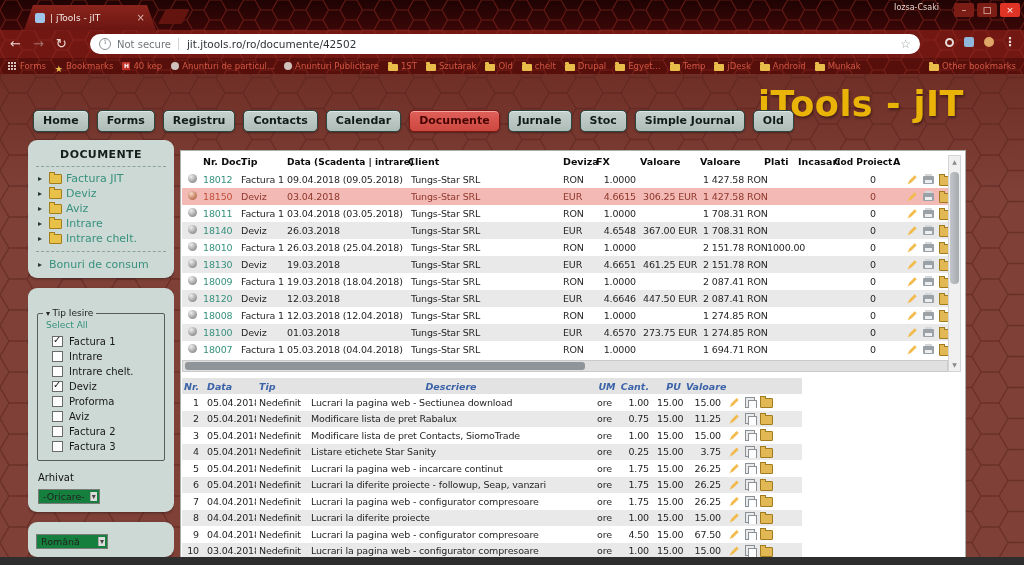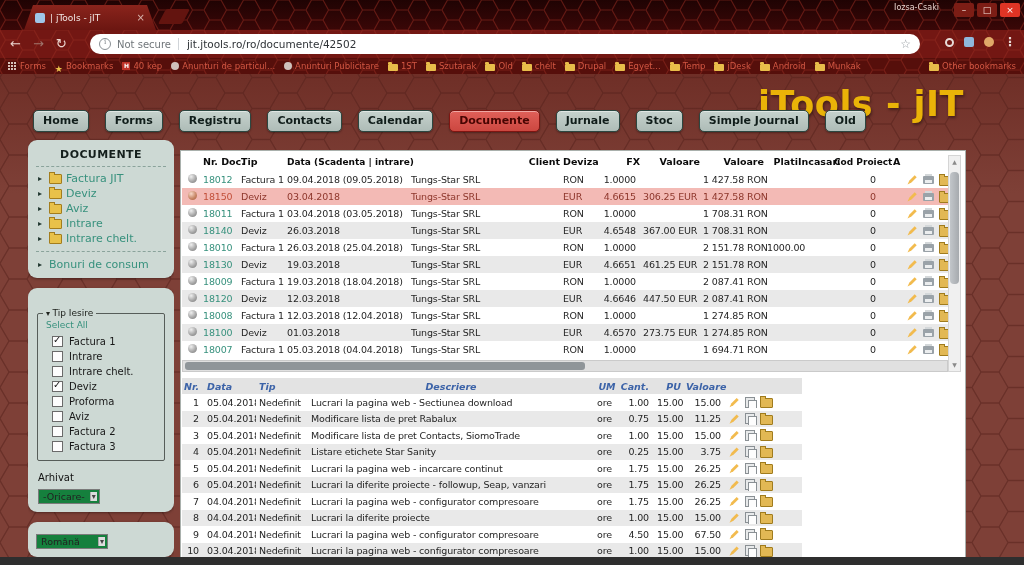--- a/index.html
+++ b/index.html
@@ -61,21 +61,21 @@
   .bm-icon.h-badge::before{content:"H";position:absolute;left:0;top:0;width:100%;text-align:center;
     font-size:6px;line-height:8px;color:#fff;font-weight:bold;}
   .bm-icon.globe{width:8px;height:8px;border-radius:50%;background:#cfc2bc;}
   .bm-icon.folder{width:10px;height:7px;background:#e8bd4a;border-radius:1px;position:relative;margin-top:2px;}
   .bm-icon.folder::before{content:"";position:absolute;left:0;top:-2px;width:4px;height:2px;
     background:#e8bd4a;border-radius:1px 1px 0 0;}
 
   
   .page-title{position:absolute;top:10px;right:60px;font-size:35px;font-weight:800;color:#eab308;
     z-index:2;text-shadow:1px 2px 3px rgba(0,0,0,.4);letter-spacing:.5px;}
-  .nav-tabs{position:absolute;left:33px;top:36px;display:flex;gap:16px;z-index:2;}
+  .nav-tabs{position:absolute;left:33px;top:36px;display:flex;gap:8px;z-index:2;}
   .navtab{background:linear-gradient(#c6d2cd,#aebcb7);border:1px solid #2c4741;border-radius:5px;
     padding:3px 9px 4px;font-size:11px;font-weight:bold;color:#101d1a;white-space:nowrap;
     box-shadow:inset 0 1px 0 rgba(255,255,255,.45),0 1px 2px rgba(0,0,0,.35);}
   .navtab.active{background:linear-gradient(#e06059,#cc4740);border-color:#801511;color:#470502;}
 
   .sidebar{position:absolute;left:28px;top:66px;width:146px;bottom:0;overflow:hidden;z-index:2;}
   .panel{background:#cdd9d4;border-radius:9px;padding:6px 8px;margin-bottom:10px;
     box-shadow:0 1px 3px rgba(0,0,0,.35);box-sizing:border-box;}
   .panel-title{font-size:11px;font-weight:bold;color:#141f1c;text-align:center;letter-spacing:.4px;
     padding:2px 0 5px;border-bottom:1px dashed #8aa39b;margin-bottom:4px;}
@@ -104,21 +104,21 @@
   .lang-panel{padding:8px 8px;}
   .lang-select{min-width:72px;}
   .menu-panel .panel-title{margin-bottom:0;}
 
   
   .main{position:absolute;left:180px;top:76px;width:786px;bottom:0;background:#fff;
     border:1px solid #a9b0ac;border-bottom:none;box-sizing:border-box;z-index:2;}
   .grid-doc{display:grid;grid-template-columns:18px 38px 46px 124px 152px 36px 44px 60px 64px 34px 36px 56px 14px 48px;align-items:center;}
   .doc-head{position:absolute;top:2px;left:1px;width:770px;height:17px;font-size:9.5px;font-weight:bold;color:#0a0a0a;}
   .doc-head .c{padding-left:3px;white-space:nowrap;}
-  .doc-head .c.center{text-align:right;padding-left:0;}
+  .doc-head .c.center{text-align:left;padding-left:0;}
   .doc-head .c.small{font-size:9px;}
   .doc-rows{position:absolute;top:20px;left:1px;width:770px;height:188px;overflow:hidden;}
   .trow{height:17px;font-size:9.5px;color:#262626;letter-spacing:-0.15px;}
   .trow:nth-child(even){background:#e9e9e9;}
   .trow.selected{background:#f3bab5;color:#8e372c;}
   .trow .c{padding-left:3px;white-space:nowrap;overflow:hidden;}
   .trow .c.num{text-align:right;padding-right:4px;overflow:visible;}
   .trow .c.cod{padding-right:14px;}
   .link{color:#37917d;}
   .trow.selected .link{color:#c2503a;}

